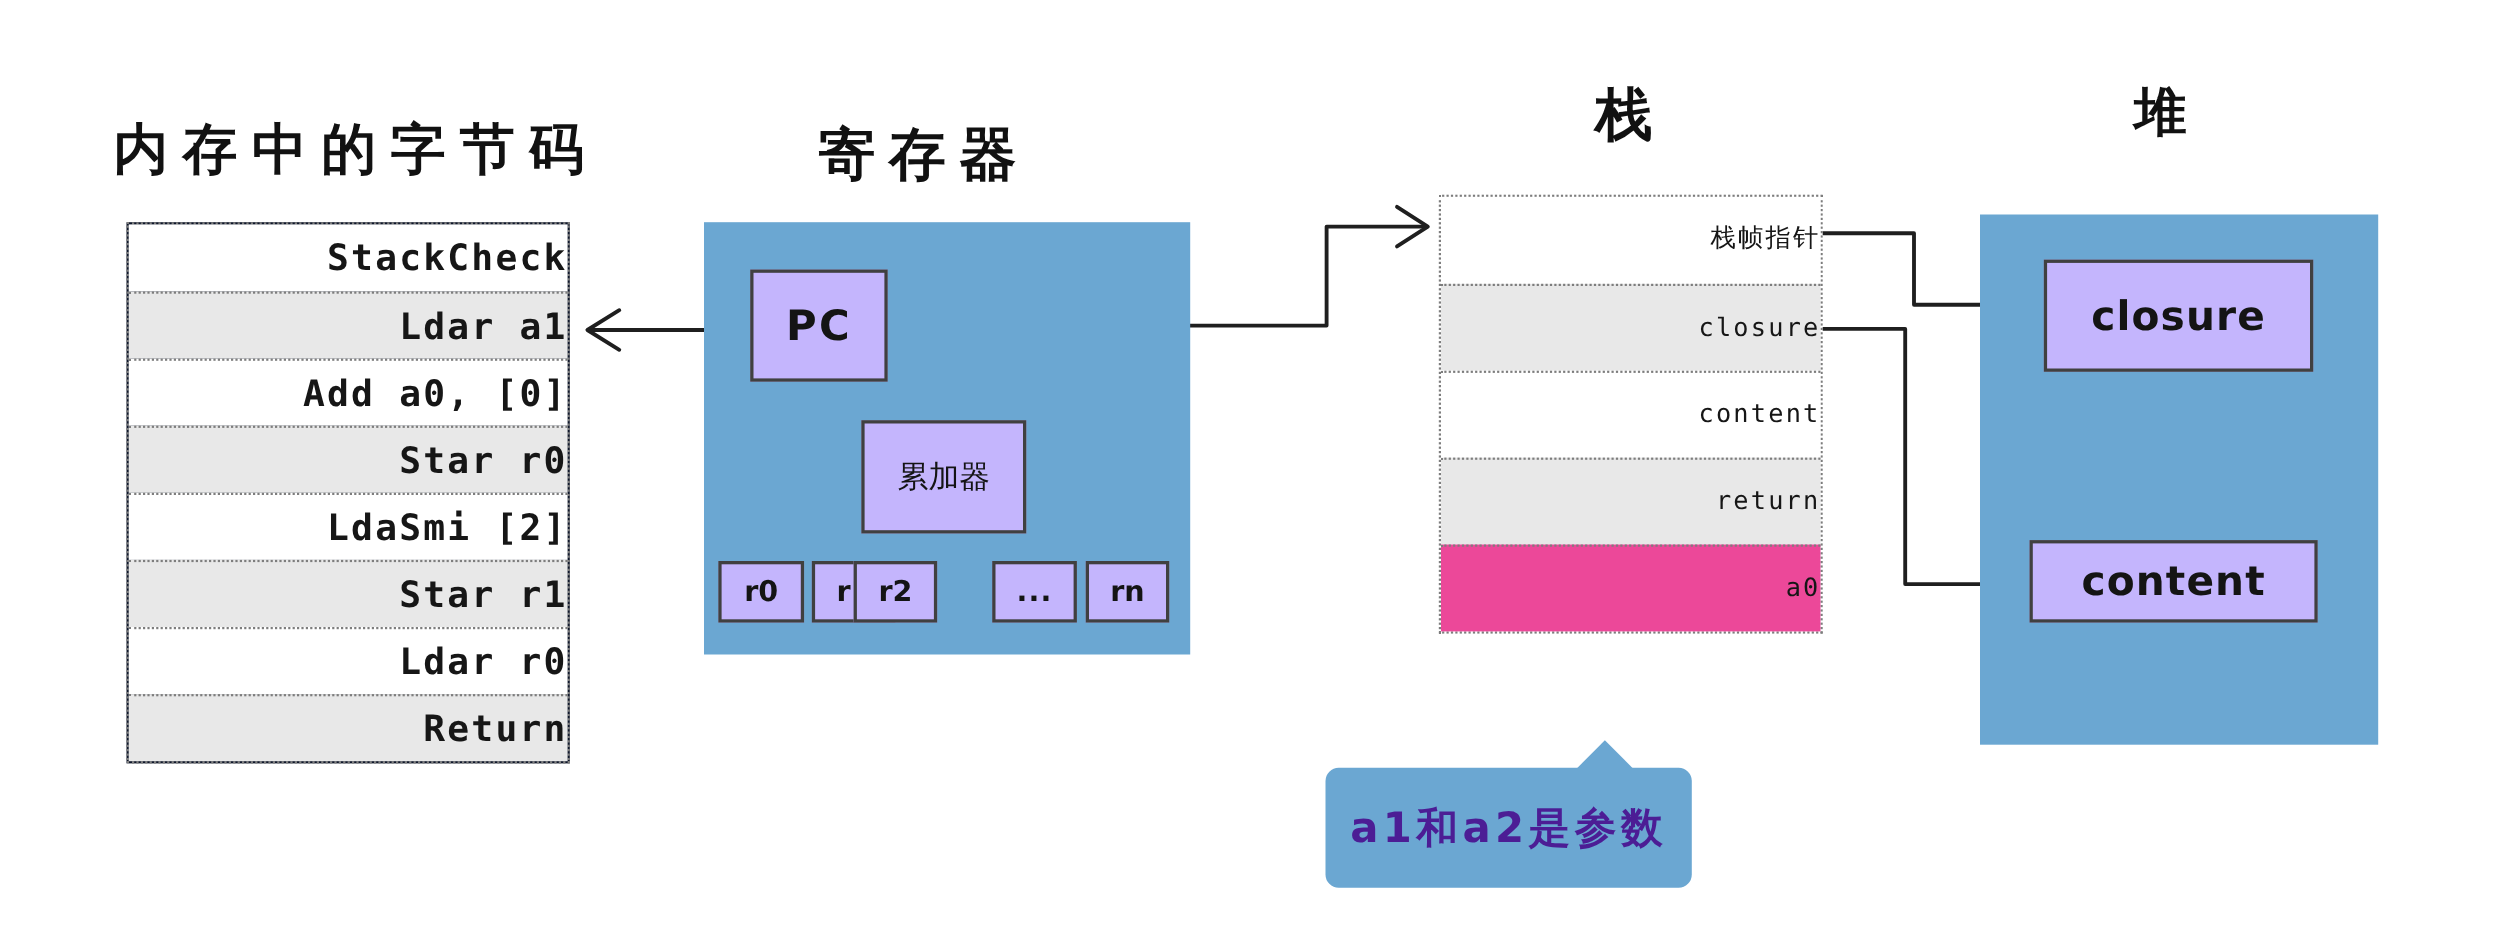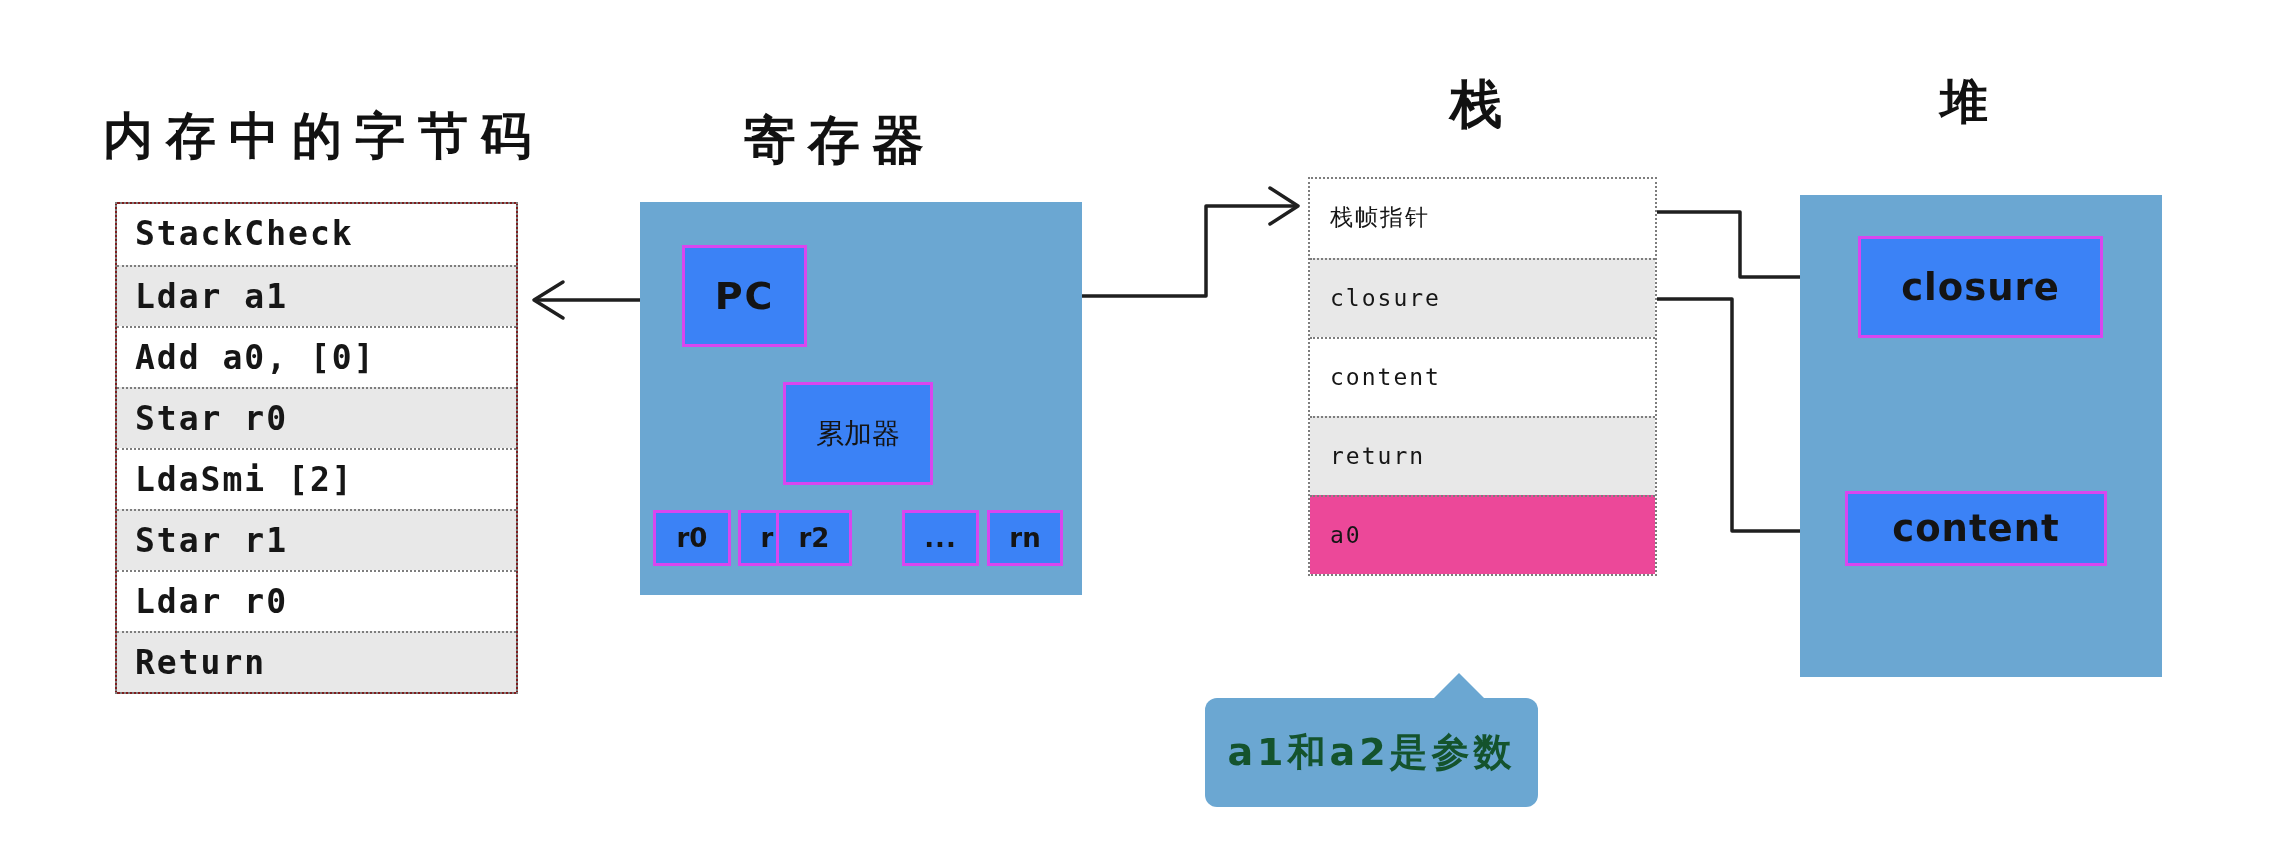--- a/index.html
+++ b/index.html
@@ -4,40 +4,41 @@
 <style>
   * { box-sizing: border-box; margin: 0; padding: 0; }
   html, body { background: #ffffff; }
   body { font-family: "DejaVu Sans", sans-serif; }
   #stage {
     position: relative;
     width: 2236px;
     height: 864px;
     background: #ffffff;
     overflow: hidden;
+    text-align: right;
   }
 
   
   .title {
     position: absolute;
     color: #111;
     font-weight: 700;
     white-space: nowrap;
   }
   .t-bytecode { left: 103px; top: 103px; font-size: 50px; letter-spacing: 13px; }
   .t-registers { left: 744px; top: 106px; font-size: 52px; letter-spacing: 12px; }
   .t-stack { left: 1450px; top: 70px; font-size: 52px; letter-spacing: 0; }
   .t-heap { left: 1940px; top: 70px; font-size: 48px; letter-spacing: 0; }
 
   
   .bytecode-list {
     position: absolute;
     left: 115px; top: 202px; width: 403px;
     border: 2px dotted #7d7d7d;
-    background: #7f1d1d;
+    background: #0f172a;
   }
   .brow {
     height: 61px;
     line-height: 59px;
     padding-left: 18px;
     font-family: "DejaVu Sans Mono", "Liberation Mono", monospace;
     font-weight: 700;
     font-size: 33px;
     color: #161616;
     letter-spacing: 2px;
@@ -48,22 +49,22 @@
   .row-white { background: #ffffff; }
 
   
   .reg-box {
     position: absolute;
     left: 640px; top: 202px; width: 442px; height: 393px;
     background: #6ba7d2;
   }
   .wbox {
     position: absolute;
-    background: #3b82f6;
-    border: 3px solid #d946ef;
+    background: #c4b5fd;
+    border: 3px solid #404040;
     display: flex;
     align-items: center;
     justify-content: center;
     color: #141414;
   }
   .pc-box { left: 682px; top: 245px; width: 125px; height: 102px; font-size: 38px; font-weight: 700; letter-spacing: 2px; }
   .stp-box { left: 860px; top: 243px; width: 197px; height: 105px; font-size: 34px; font-weight: 500; }
   .acc-box { left: 783px; top: 382px; width: 150px; height: 103px; font-size: 28px; font-weight: 500; }
   .rbox { top: 510px; height: 56px; font-size: 26px; font-weight: 700; }
   .r0 { left: 653px; width: 78px; }
@@ -114,21 +115,21 @@
   }
   .callout .tri {
     position: absolute;
     top: -25px; left: 228px;
     width: 0; height: 0;
     border-left: 26px solid transparent;
     border-right: 26px solid transparent;
     border-bottom: 26px solid #6ba7d2;
   }
   .callout .txt {
-    color: #14532d;
+    color: #4c1d95;
     font-size: 38px;
     font-weight: 600;
     letter-spacing: 4px;
     white-space: nowrap;
   }
 
   
   .wires {
     position: absolute;
     left: 0; top: 0; width: 2284px; height: 864px;

